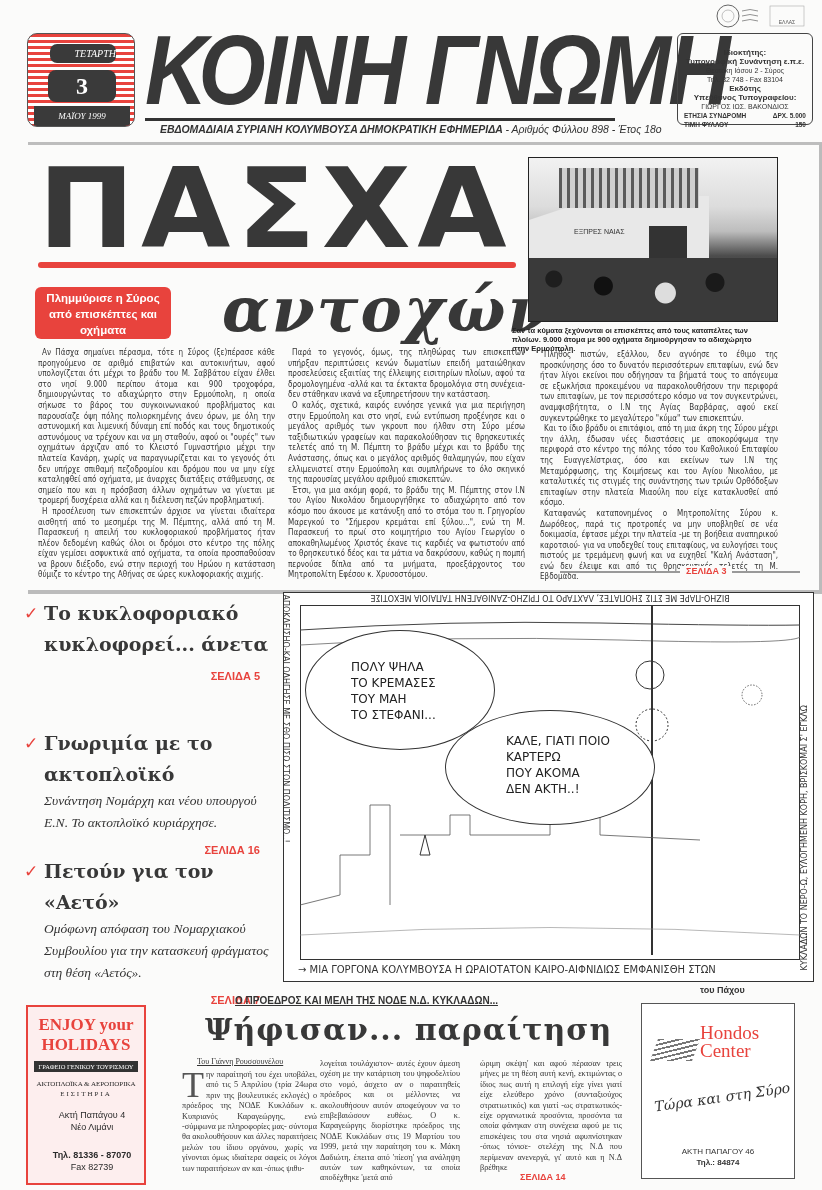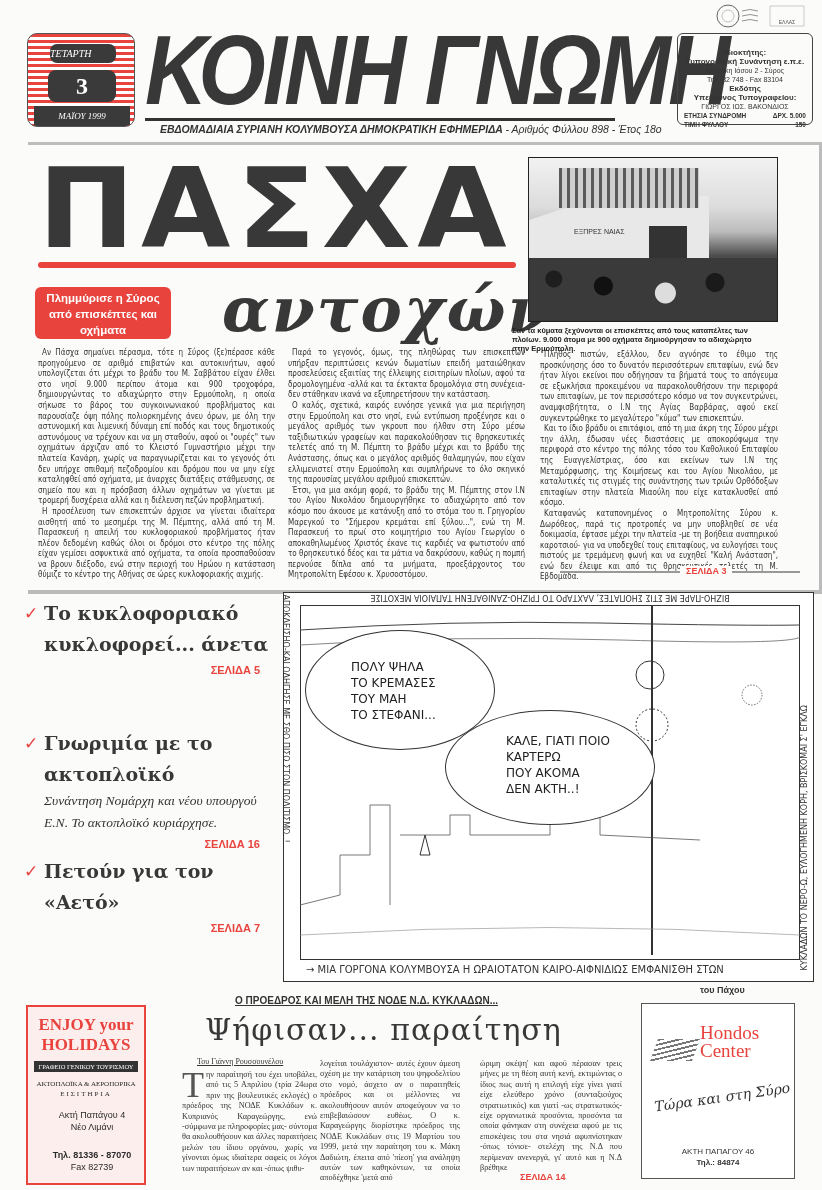--- a/index.html
+++ b/index.html
@@ -1,20 +1,20 @@
 <!DOCTYPE html>
 <html><head>
 <meta charset="utf-8">
 <style>
   *{box-sizing:border-box;margin:0;padding:0;}
   body{width:822px;height:1190px;background:#fbfbfa;font-family:"Liberation Sans",sans-serif;color:#2b2b2b;position:relative;overflow:hidden;}
   .abs{position:absolute;}
   
   #datebox{left:27px;top:33px;width:108px;height:94px;border:1.5px solid #555;border-radius:10px;background:repeating-linear-gradient(#e8433d 0 3px,#fff 3px 6px);overflow:hidden;}
-  #datebox .day{position:absolute;left:22px;top:10px;width:66px;height:19px;background:#3a3a3a;color:#fff;border-radius:7px;font-family:"Liberation Serif",serif;font-style:italic;font-size:10px;text-align:left;line-height:19px;}
+  #datebox .day{position:absolute;left:22px;top:10px;width:66px;height:19px;background:#3a3a3a;color:#fff;border-radius:7px;font-family:"Liberation Serif",serif;font-style:italic;font-size:10px;text-align:right;line-height:19px;}
   #datebox .num{position:absolute;left:20px;top:36px;width:68px;height:32px;background:#3a3a3a;color:#fff;border-radius:8px;font-family:"Liberation Serif",serif;font-weight:bold;font-size:24px;text-align:center;line-height:32px;}
   #datebox .month{position:absolute;left:6px;top:72px;width:96px;height:20px;background:#3a3a3a;color:#fff;font-family:"Liberation Serif",serif;font-style:italic;font-size:9px;text-align:center;line-height:20px;}
   #masthead-title{left:145px;top:20px;width:470px;height:100px;font-family:"Liberation Sans",sans-serif;font-weight:bold;font-style:italic;font-size:98px;letter-spacing:-3px;color:#383838;line-height:100px;transform:scaleX(0.88);transform-origin:left;white-space:nowrap;}
   #masthead-rule{left:145px;top:118px;width:470px;height:3px;background:#333;}
   #tagline{left:160px;top:123px;width:520px;font-size:10.5px;font-weight:bold;font-style:italic;color:#333;white-space:nowrap;}
   #tagline .rest{font-weight:normal;}
   #stamp{left:715px;top:3px;width:95px;height:26px;}
   #infobox{left:677px;top:33px;width:136px;height:92px;border:1px solid #444;border-radius:6px;font-size:7px;text-align:center;line-height:9px;padding-top:14px;color:#333;}
   #infobox .b{font-weight:bold;font-size:8px;}
   #infobox .row{display:flex;justify-content:space-between;padding:0 6px;font-weight:bold;font-size:6.5px;text-align:left;}
@@ -36,41 +36,41 @@
   #col1{left:38px;top:348px;width:237px;}
   #col2{left:288px;top:348px;width:237px;}
   #col3{left:540px;top:350px;width:238px;}
   #lead-page{left:680px;top:566px;font-size:9px;font-weight:bold;color:#e8433d;background:#fbfbfa;padding:0 6px;}
   #lead-page-rule{left:560px;top:571px;width:240px;height:2px;background:#999;}
   
   .side{position:absolute;left:24px;width:248px;}
   .side .t{font-family:"DejaVu Serif",serif;font-weight:bold;font-size:19px;color:#383838;line-height:31px;padding-left:20px;position:relative;}
   .side .chk{position:absolute;left:0;top:0;color:#e8433d;font-size:17px;font-weight:normal;}
   .side .d{font-family:"Liberation Serif",serif;font-style:italic;font-size:13.5px;line-height:22px;color:#333;padding-left:20px;}
-  .side .pg{font-weight:bold;font-size:11px;color:#e8433d;text-align:right;padding-right:12px;margin-top:4px;}
+  .side .pg{font-weight:bold;font-size:11px;color:#e8433d;text-align:right;padding-right:12px;margin-top:10px;}
   
   #cartoon{left:283px;top:592px;width:531px;height:390px;border:1.5px solid #333;background:#fff;}
   #cartoon-top{left:300px;top:593px;width:500px;font-family:"DejaVu Sans",sans-serif;font-size:8px;color:#333;transform:rotate(180deg);white-space:nowrap;overflow:hidden;text-align:center;}
   #cartoon-left{left:203px;top:778px;width:176px;font-family:"DejaVu Sans",sans-serif;font-size:8px;color:#333;transform:rotate(90deg);transform-origin:center;white-space:nowrap;width:376px;left:97px;}
   #cartoon-right{left:620px;top:778px;width:376px;font-family:"DejaVu Sans",sans-serif;font-size:8px;color:#333;transform:rotate(-90deg);transform-origin:center;white-space:nowrap;left:616px;}
-  #cartoon-bottom{left:298px;top:964px;width:510px;font-family:"DejaVu Sans",sans-serif;font-size:10px;color:#333;white-space:nowrap;margin-left:8px;}
+  #cartoon-bottom{left:298px;top:964px;width:510px;font-family:"DejaVu Sans",sans-serif;font-size:10px;color:#333;white-space:nowrap;}
   #cartoon-inner{left:300px;top:605px;width:500px;height:355px;border:1px solid #333;}
   .bubble{position:absolute;border:1.2px solid #333;border-radius:50%;background:#fff;font-family:"DejaVu Sans",sans-serif;font-size:12px;line-height:16px;color:#222;}
   #bubble1{left:305px;top:630px;width:190px;height:120px;padding:28px 0 0 45px;}
   #bubble2{left:445px;top:710px;width:210px;height:115px;padding:22px 0 0 60px;}
   #cartoon-svg{left:300px;top:605px;width:500px;height:355px;}
   #cartoon-credit{left:700px;top:985px;font-size:9px;font-weight:bold;color:#333;}
   
   #ad-travel{left:26px;top:1005px;width:120px;height:180px;border:2px solid #e8433d;background:#fdeeee;text-align:center;}
   #ad-travel .h{font-family:"Liberation Serif",serif;font-weight:bold;font-size:17px;color:#e8433d;line-height:20px;margin-top:8px;}
   #ad-travel .bar{background:#333;color:#fff;font-family:"Liberation Serif",serif;font-size:6.5px;margin:6px 6px 0 6px;padding:2px 0;}
   #ad-travel .s{font-family:"Liberation Serif",serif;font-size:7px;margin-top:7px;line-height:10px;}
   #ad-travel .a{font-size:9px;line-height:12px;margin-top:10px;padding-left:12px;}
   #kicker2{left:235px;top:995px;font-size:10px;font-weight:bold;text-decoration:underline;color:#333;white-space:nowrap;}
-  #headline2{left:205px;top:1012px;width:420px;font-family:"DejaVu Serif",serif;font-weight:normal;font-size:30px;color:#383838;white-space:nowrap;letter-spacing:1px;}
+  #headline2{left:205px;top:1012px;width:420px;font-family:"DejaVu Serif",serif;font-weight:bold;font-size:30px;color:#383838;white-space:nowrap;letter-spacing:1px;}
   #byline{left:197px;top:1057px;font-family:"Liberation Serif",serif;font-size:8px;text-decoration:underline;color:#333;}
   .col2x{position:absolute;font-family:"Liberation Serif",serif;font-size:8.2px;line-height:10.4px;text-align:justify;color:#333;}
   #b1{left:182px;top:1070px;width:135px;}
   #b1 .drop{float:left;font-size:36px;line-height:30px;color:#555;margin-right:2px;font-family:"Liberation Serif",serif;}
   #b2{left:320px;top:1059px;width:140px;}
   #b3{left:480px;top:1059px;width:142px;}
   #page14{left:520px;top:1172px;font-size:9px;font-weight:bold;color:#e8433d;}
   #ad-hondos{left:641px;top:1003px;width:154px;height:176px;border:1px solid #555;background:#fff;}
   #ad-hondos .logo{position:absolute;left:58px;top:20px;font-family:"Liberation Serif",serif;font-size:19px;color:#e8433d;line-height:18px;}
   #ad-hondos .stripes{position:absolute;left:12px;top:35px;width:42px;height:22px;background:repeating-linear-gradient(165deg,#777 0 2px,transparent 2px 5px);transform:skewX(-20deg);}
@@ -151,20 +151,21 @@
   <div class="t"><span class="chk">✓</span><span>Το κυκλοφοριακό κυκλοφορεί... άνετα</span></div>
   <div class="pg">ΣΕΛΙΔΑ 5</div>
 </div>
 <div class="side" style="top:728px;">
   <div class="t"><span class="chk">✓</span><span>Γνωριμία με το ακτοπλοϊκό</span></div>
   <div class="d">Συνάντηση Νομάρχη και νέου υπουργού Ε.Ν. Το ακτοπλοϊκό κυριάρχησε.</div>
   <div class="pg">ΣΕΛΙΔΑ 16</div>
 </div>
 <div class="side" style="top:856px;">
   <div class="t"><span class="chk">✓</span><span>Πετούν για τον «Αετό»</span></div>
+  <div class="d">Ομόφωνη απόφαση του Νομαρχιακού Συμβουλίου για την κατασκευή φράγματος στη θέση «Αετός».</div>
   <div class="pg">ΣΕΛΙΔΑ 7</div>
 </div>
 
 <div id="cartoon" class="abs"></div>
 <div id="cartoon-top" class="abs">ΒΙΖΗΟ-ΠΑΡΕ ΜΕ ΣΤΙΣ ΣΗΟΠΑΤΕΣ, ΛΑΧΤΑΡΟ ΤΟ ΓΡΙΖΗΟ-ΖΑΝΙΘΑΓΕΝΗ ΤΑΠΑΙΟΙΑ ΜΕΧΟΤΙΣΕ</div>
 <div id="cartoon-left" class="abs">ΑΠΟΚΛΕΙΣΗΟ-ΚΑΙ ΟΔΗΓΗΣΕ ΜΕ ΣΘΟ ΠΙΣΩ ΣΤΟΝ ΠΟΛΙΤΙΣΜΟ..!</div>
 <div id="cartoon-right" class="abs">ΚΥΚΛΑΔΩΝ ΤΟ ΝΕΡΟ-Ω, ΕΥΛΟΓΗΜΕΝΗ ΚΟΡΗ, ΒΡΙΣΚΟΜΑΙ Σ' ΕΓΚΛΩ</div>
 <div id="cartoon-inner" class="abs"></div>
 <svg id="cartoon-svg" class="abs" viewBox="0 0 500 355">
   <path d="M0 25 Q150 15 300 18 T500 20" stroke="#444" fill="none" stroke-width="1"></path>

